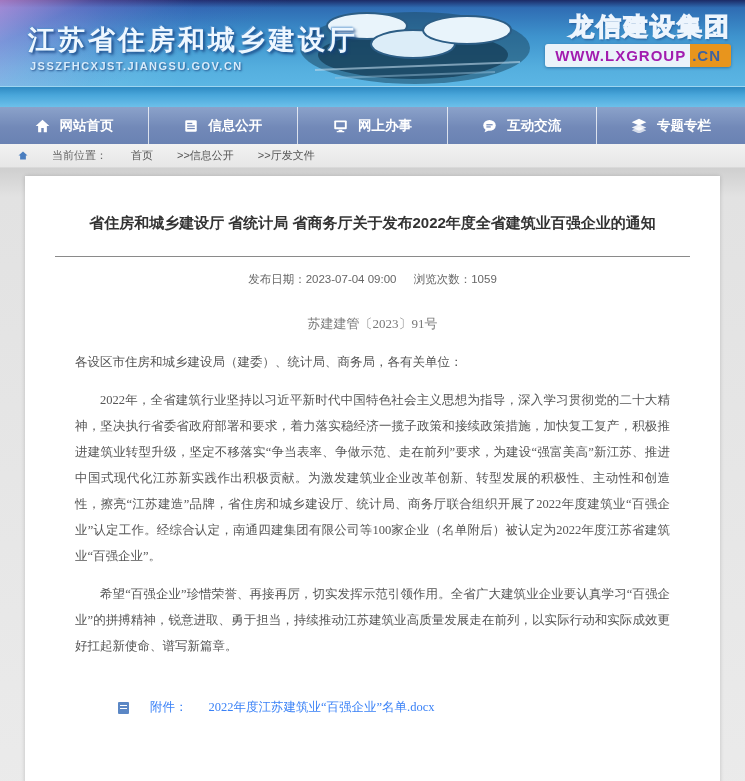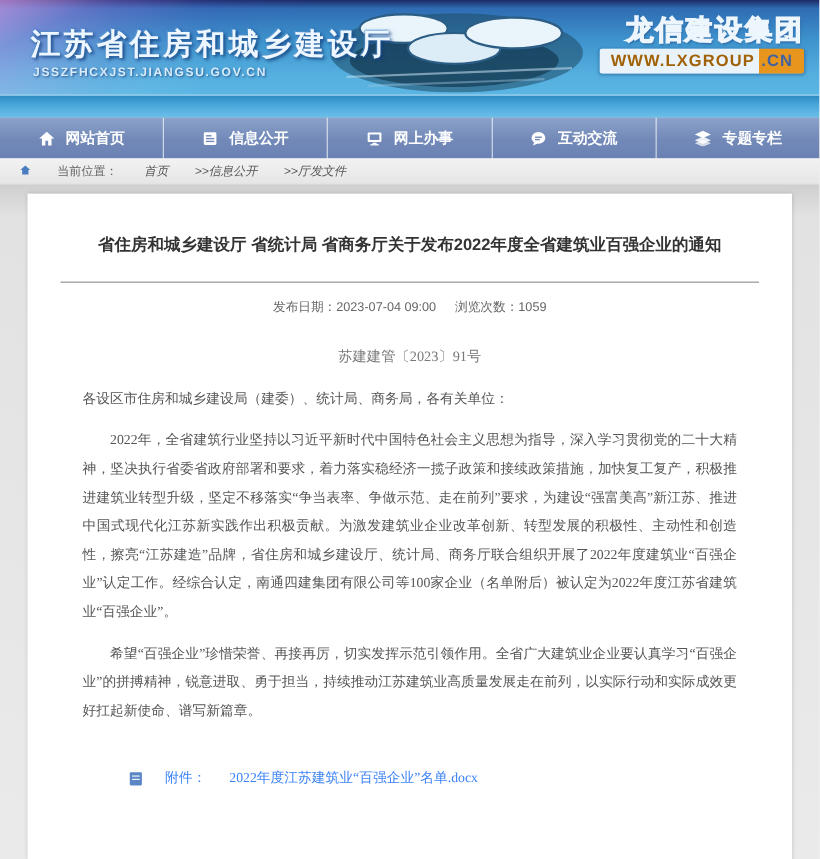--- a/index.html
+++ b/index.html
@@ -21,36 +21,36 @@
     text-shadow:0 0 2px #2a6cb0, 2px 2px 3px rgba(20,60,120,.85), -1px -1px 1px rgba(120,180,230,.6); }
   .site-url { position:absolute; left:30px; top:60px; font-size:11px; font-weight:bold;
     letter-spacing:1.5px; color:#d8ecfb; text-shadow:1px 1px 2px rgba(20,60,120,.8); }
   .building-art { position:absolute; left:295px; top:0; }
   .lx-logo { position:absolute; right:14px; top:10px; font-size:25px; font-weight:bold;
     letter-spacing:2px; color:rgba(150,195,235,.40); -webkit-text-stroke:1.2px #edf5fd;
     text-shadow:1px 2px 2px rgba(30,70,130,.55); }
   .lx-url { position:absolute; right:14px; top:44px; display:flex; align-items:stretch;
     border-radius:3px; overflow:hidden; box-shadow:0 1px 3px rgba(0,40,90,.4);
     font-size:15px; font-weight:bold; letter-spacing:1px; }
-  .lx-url .main { background:rgba(246,249,252,.93); color:#a16207; padding:3px 4px 3px 10px; }
+  .lx-url .main { background:rgba(246,249,252,.93); color:#a21caf; padding:3px 4px 3px 10px; }
   .lx-url .suffix { background:#e8951d; color:#3f62a0; padding:3px 10px 3px 2px; }
 
   
   .nav { display:flex; height:37px; background:linear-gradient(180deg,#8ba2ca 0%, #7289b8 55%, #6a82b3 100%); }
   .nav-item { flex:1; display:flex; align-items:center; justify-content:center; gap:10px;
     color:#fff; font-size:13.5px; font-weight:600; cursor:pointer;
     border-right:1px solid rgba(255,255,255,.75); }
   .nav-item:last-child { border-right:none; }
   .nav-item svg { display:block; }
 
   
   .breadcrumb { display:flex; align-items:center; gap:24px; height:24px;
     background:linear-gradient(180deg,#f2f2f2,#e6e6e6); padding:0 18px;
     font-size:11px; color:#666; border-bottom:1px solid #d9d9d9; }
-  .breadcrumb .crumb { color:#555; cursor:pointer;font-style:italic; }
+  .breadcrumb .crumb { color:#555; cursor:pointer; }
 
   
   .page-bg { height:724px; background:linear-gradient(180deg,#cfcfcf 0%, #e2e2e2 4%, #ececec 100%);
     padding:8px 25px 0; }
   .card { background:#fff; height:100%; box-shadow:0 0 4px rgba(0,0,0,.18);
     padding:34px 0 0; }
   .doc-title { margin:0 52px; text-align:center; font-size:15px; font-weight:bold;
     color:#333; line-height:26px; }
   .divider { margin:20px 30px 0; border-top:1px solid #8a8a8a; }
   .meta { margin-top:15px; text-align:center; font-size:11.5px; color:#666; }

